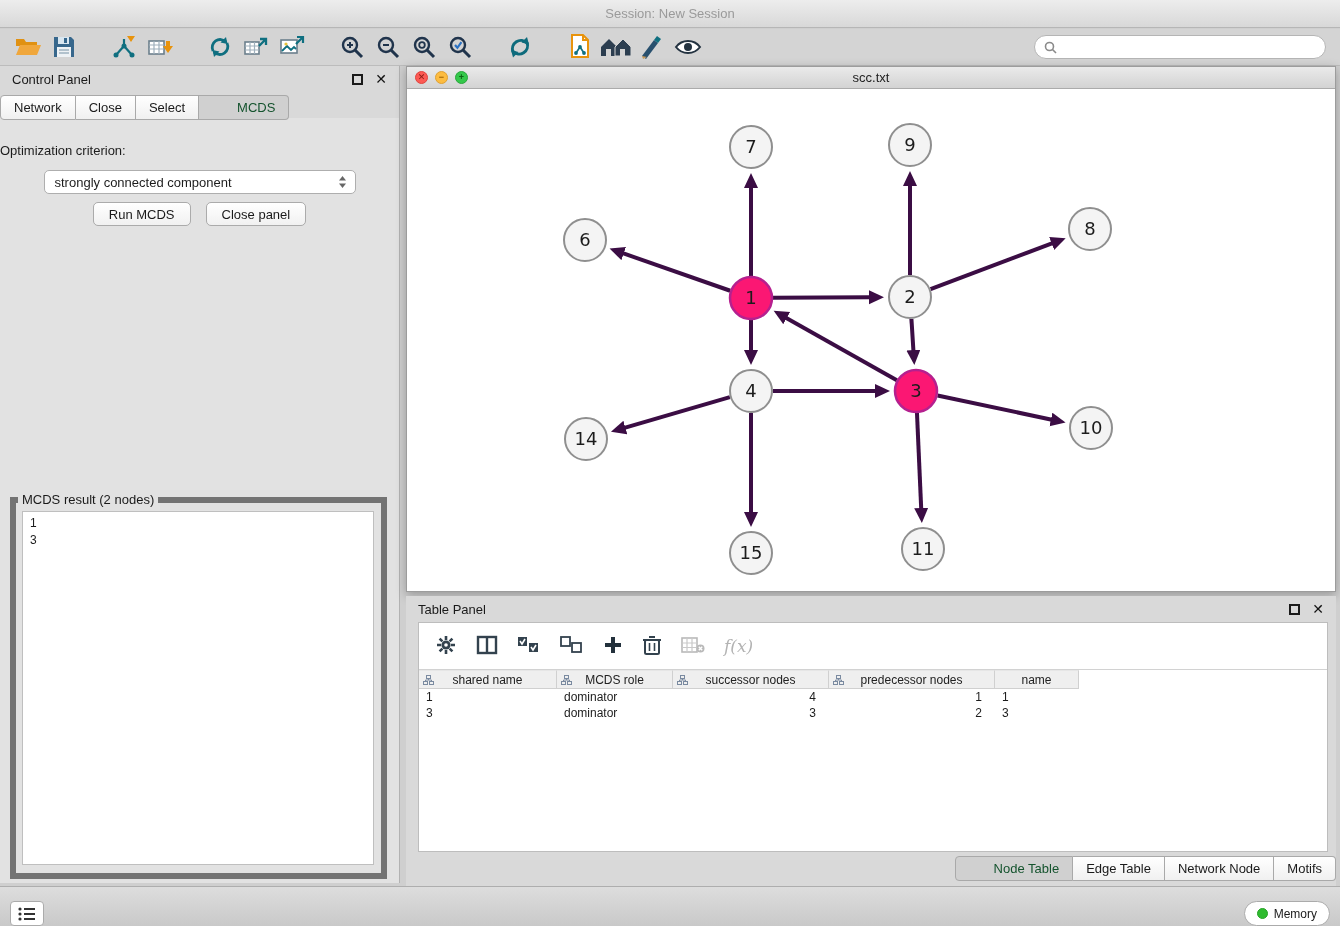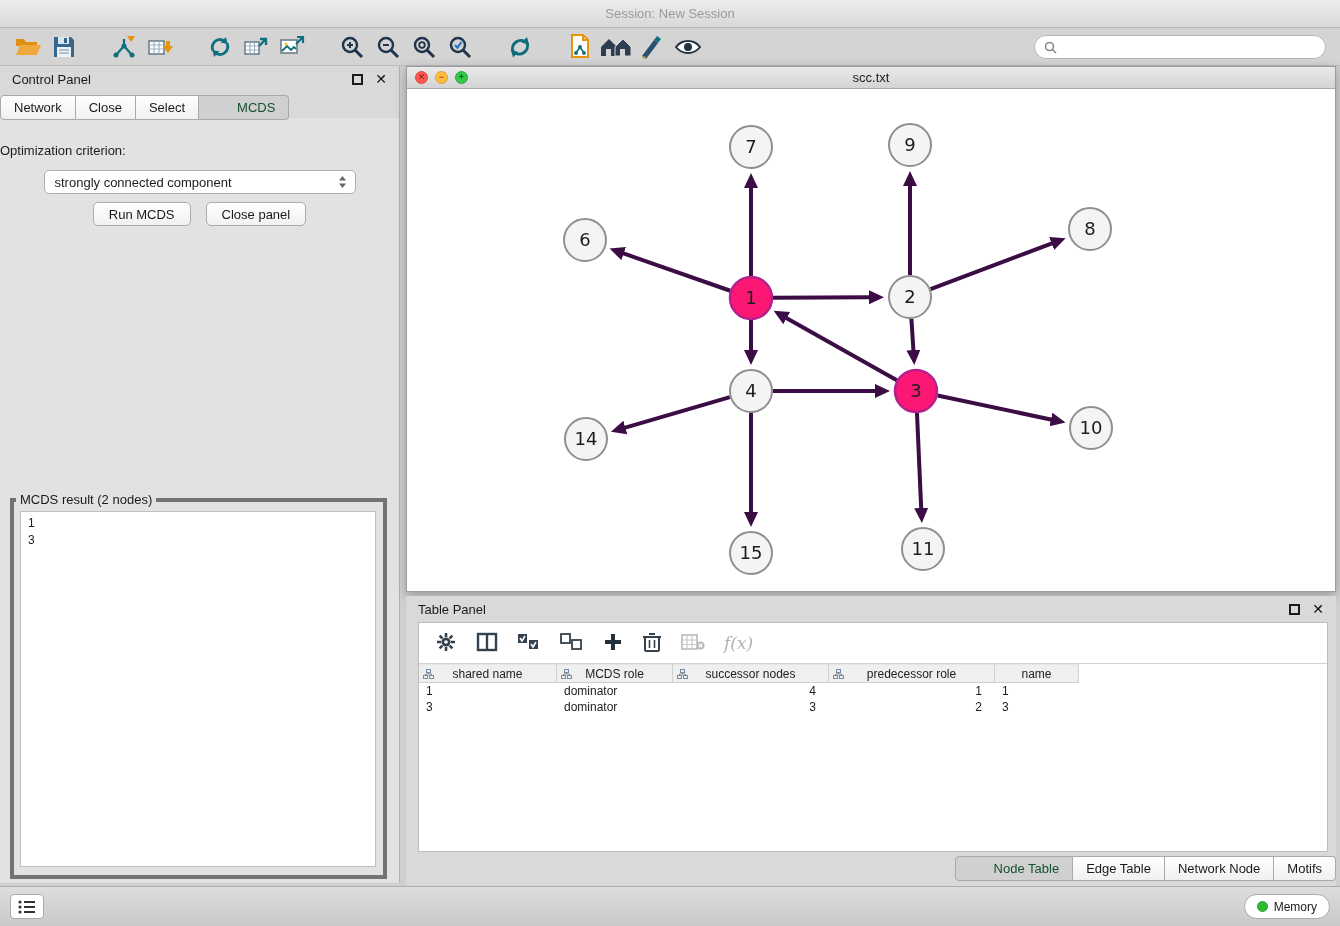--- a/index.html
+++ b/index.html
@@ -28,52 +28,52 @@
   .tab{padding:4px 13px;background:linear-gradient(#ffffff,#f0f0f0);border:1px solid #a9a9a9;border-left:none;font-size:13px;cursor:pointer;color:#1a1a1a;}
   .tab:first-child{border-left:1px solid #a9a9a9;border-radius:4px 0 0 4px;}
   .tab:last-child{border-radius:0 4px 4px 0;}
   .tab.active{background:#d0d0d0;color:#14532d;padding-left:38px;}
   .cp-body{position:absolute;left:0;top:52px;right:0;bottom:0;background:#e2e2e2;}
   .opt-label{text-align:left;margin-top:25px;font-size:13px;}
   .select-box{margin:12px auto 0;width:312px;height:24px;background:#fff;border:1px solid #aeaeae;border-radius:5px;display:flex;align-items:center;padding:0 8px 0 10px;font-size:13px;cursor:pointer;gap:47px;}
   .select-box .val{flex:1;}
   .btn-row{display:flex;justify-content:center;gap:15px;margin-top:8px;}
   .btn{height:24px;padding:0 15px;border:1px solid #ababab;border-radius:5px;background:linear-gradient(#ffffff,#f1f1f1);font-size:13px;font-family:inherit;cursor:pointer;color:#1a1a1a;}
-  .result-fs{position:absolute;left:10px;right:12px;top:374px;bottom:4px;border:4px solid #737373;}
+  .result-fs{position:absolute;left:10px;right:12px;top:374px;bottom:4px;border:6px solid #737373;}
   .result-fs legend{font-size:13px;padding:0 4px;margin-left:2px;color:#1a1a1a;}
   .result-list{position:absolute;left:6px;right:7px;top:4px;bottom:8px;background:#fff;border:1px solid #bfbfbf;padding:3px 7px;font-size:12px;line-height:17px;overflow:auto;}
 
   
   .net-window{position:absolute;left:406px;top:66px;width:930px;height:526px;background:#fff;border:1px solid #9c9c9c;box-shadow:0 3px 10px rgba(0,0,0,.28);}
   .net-title{height:22px;background:linear-gradient(#eaeaea,#d3d3d3);border-bottom:1px solid #ababab;display:flex;align-items:center;position:relative;}
   .traffic{display:flex;gap:7px;position:absolute;left:8px;top:4px;}
   .tl{width:13px;height:13px;border-radius:50%;display:flex;align-items:center;justify-content:center;font-size:9px;line-height:1;cursor:pointer;font-weight:bold;}
   .tl.red{background:#fc5a54;border:1px solid #e0443e;color:#8c1b14;}
   .tl.yel{background:#fdbc40;border:1px solid #dfa133;color:#9a6003;}
   .tl.grn{background:#34c84a;border:1px solid #2aa63c;color:#0d6414;}
   .net-title .t{margin:0 auto;font-size:13px;color:#222;}
   #graph-svg{display:block;background:#fff;}
 
   
   .table-panel{position:absolute;left:406px;top:596px;width:930px;height:290px;background:#d9d9d9;}
   .tp-inner{position:absolute;left:12px;right:8px;top:26px;bottom:34px;background:#fff;border:1px solid #bdbdbd;}
-  .tp-toolbar{height:40px;display:flex;align-items:center;gap:19px;padding:0 16px;}
+  .tp-toolbar{height:46px;display:flex;align-items:center;gap:19px;padding:0 16px;}
   .fx{font-family:"DejaVu Serif","Liberation Serif",serif;font-style:italic;font-size:17px;color:#b3b3b3;}
   .hdr-row{display:flex;border-top:1px solid #d2d2d2;}
   .hcell{height:19px;background:#efefef;border-right:1px solid #d0d0d0;border-bottom:1px solid #d0d0d0;border-top:1px solid #e6e6e6;display:flex;align-items:center;justify-content:center;font-size:12px;position:relative;cursor:pointer;color:#222;}
   .hcell .hico{position:absolute;left:4px;top:4px;}
   .w0{width:138px}.w1{width:116px}.w2{width:156px}.w3{width:166px}.w4{width:84px}
   .drow{display:flex;height:16px;align-items:center;font-size:12px;cursor:default;}
   .dcell{height:16px;line-height:16px;}
   .dcell.l{padding-left:7px;}
   .dcell.r{text-align:right;padding-right:13px;}
   .tp-tabs{position:absolute;bottom:5px;left:0;right:0;display:flex;justify-content:flex-end;}
 
   
-  .statusbar{position:absolute;left:0;top:886px;width:1340px;height:40px;background:linear-gradient(#dddddd,#c9c9c9);border-top:1px solid #aeaeae;display:flex;align-items:center;padding:0 10px;}
+  .statusbar{position:absolute;left:0;top:886px;width:1340px;height:40px;background:linear-gradient(#dddddd,#c9c9c9);border-top:1px solid #aeaeae;display:flex;align-items:flex-end;padding:0 10px;}
   .list-btn{width:34px;height:25px;background:#fff;border:1px solid #ababab;border-radius:4px;display:flex;align-items:center;justify-content:center;cursor:pointer;}
   .mem-btn{margin-left:auto;height:25px;background:#fff;border:1px solid #ababab;border-radius:13px;display:flex;align-items:center;gap:6px;padding:0 12px;font-size:12px;cursor:pointer;color:#1a1a1a;}
   .mem-dot{width:11px;height:11px;border-radius:50%;background:#2fbb2f;border:1px solid #27a327;}
 </style>
 </head>
 <body>
 
 <div class="titlebar">
   <span>Session: New Session</span>
 </div>
@@ -391,21 +391,21 @@
         </div>
       <div class="hcell w3">
           <svg class="hico" width="11" height="10" viewBox="0 0 11 10">
             <g fill="none" stroke="#7a8aa0">
               <rect x="3.5" y="0.5" width="4" height="3"></rect>
               <rect x="0.5" y="6.5" width="4" height="3"></rect>
               <rect x="6.5" y="6.5" width="4" height="3"></rect>
               <path d="M5.5 3.5 v1.5 M2.5 6.5 v-1.5 h6 v1.5"></path>
             </g>
           </svg>
-          <span>predecessor role</span>
+          <span>predecessor nodes</span>
         </div>
       <div class="hcell w4">
           <span>name</span>
         </div>
     </div>
     <div class="drow">
       <div class="dcell l w0">1</div>
       <div class="dcell l w1">dominator</div>
       <div class="dcell r w2">4</div>
       <div class="dcell r w3">1</div>

